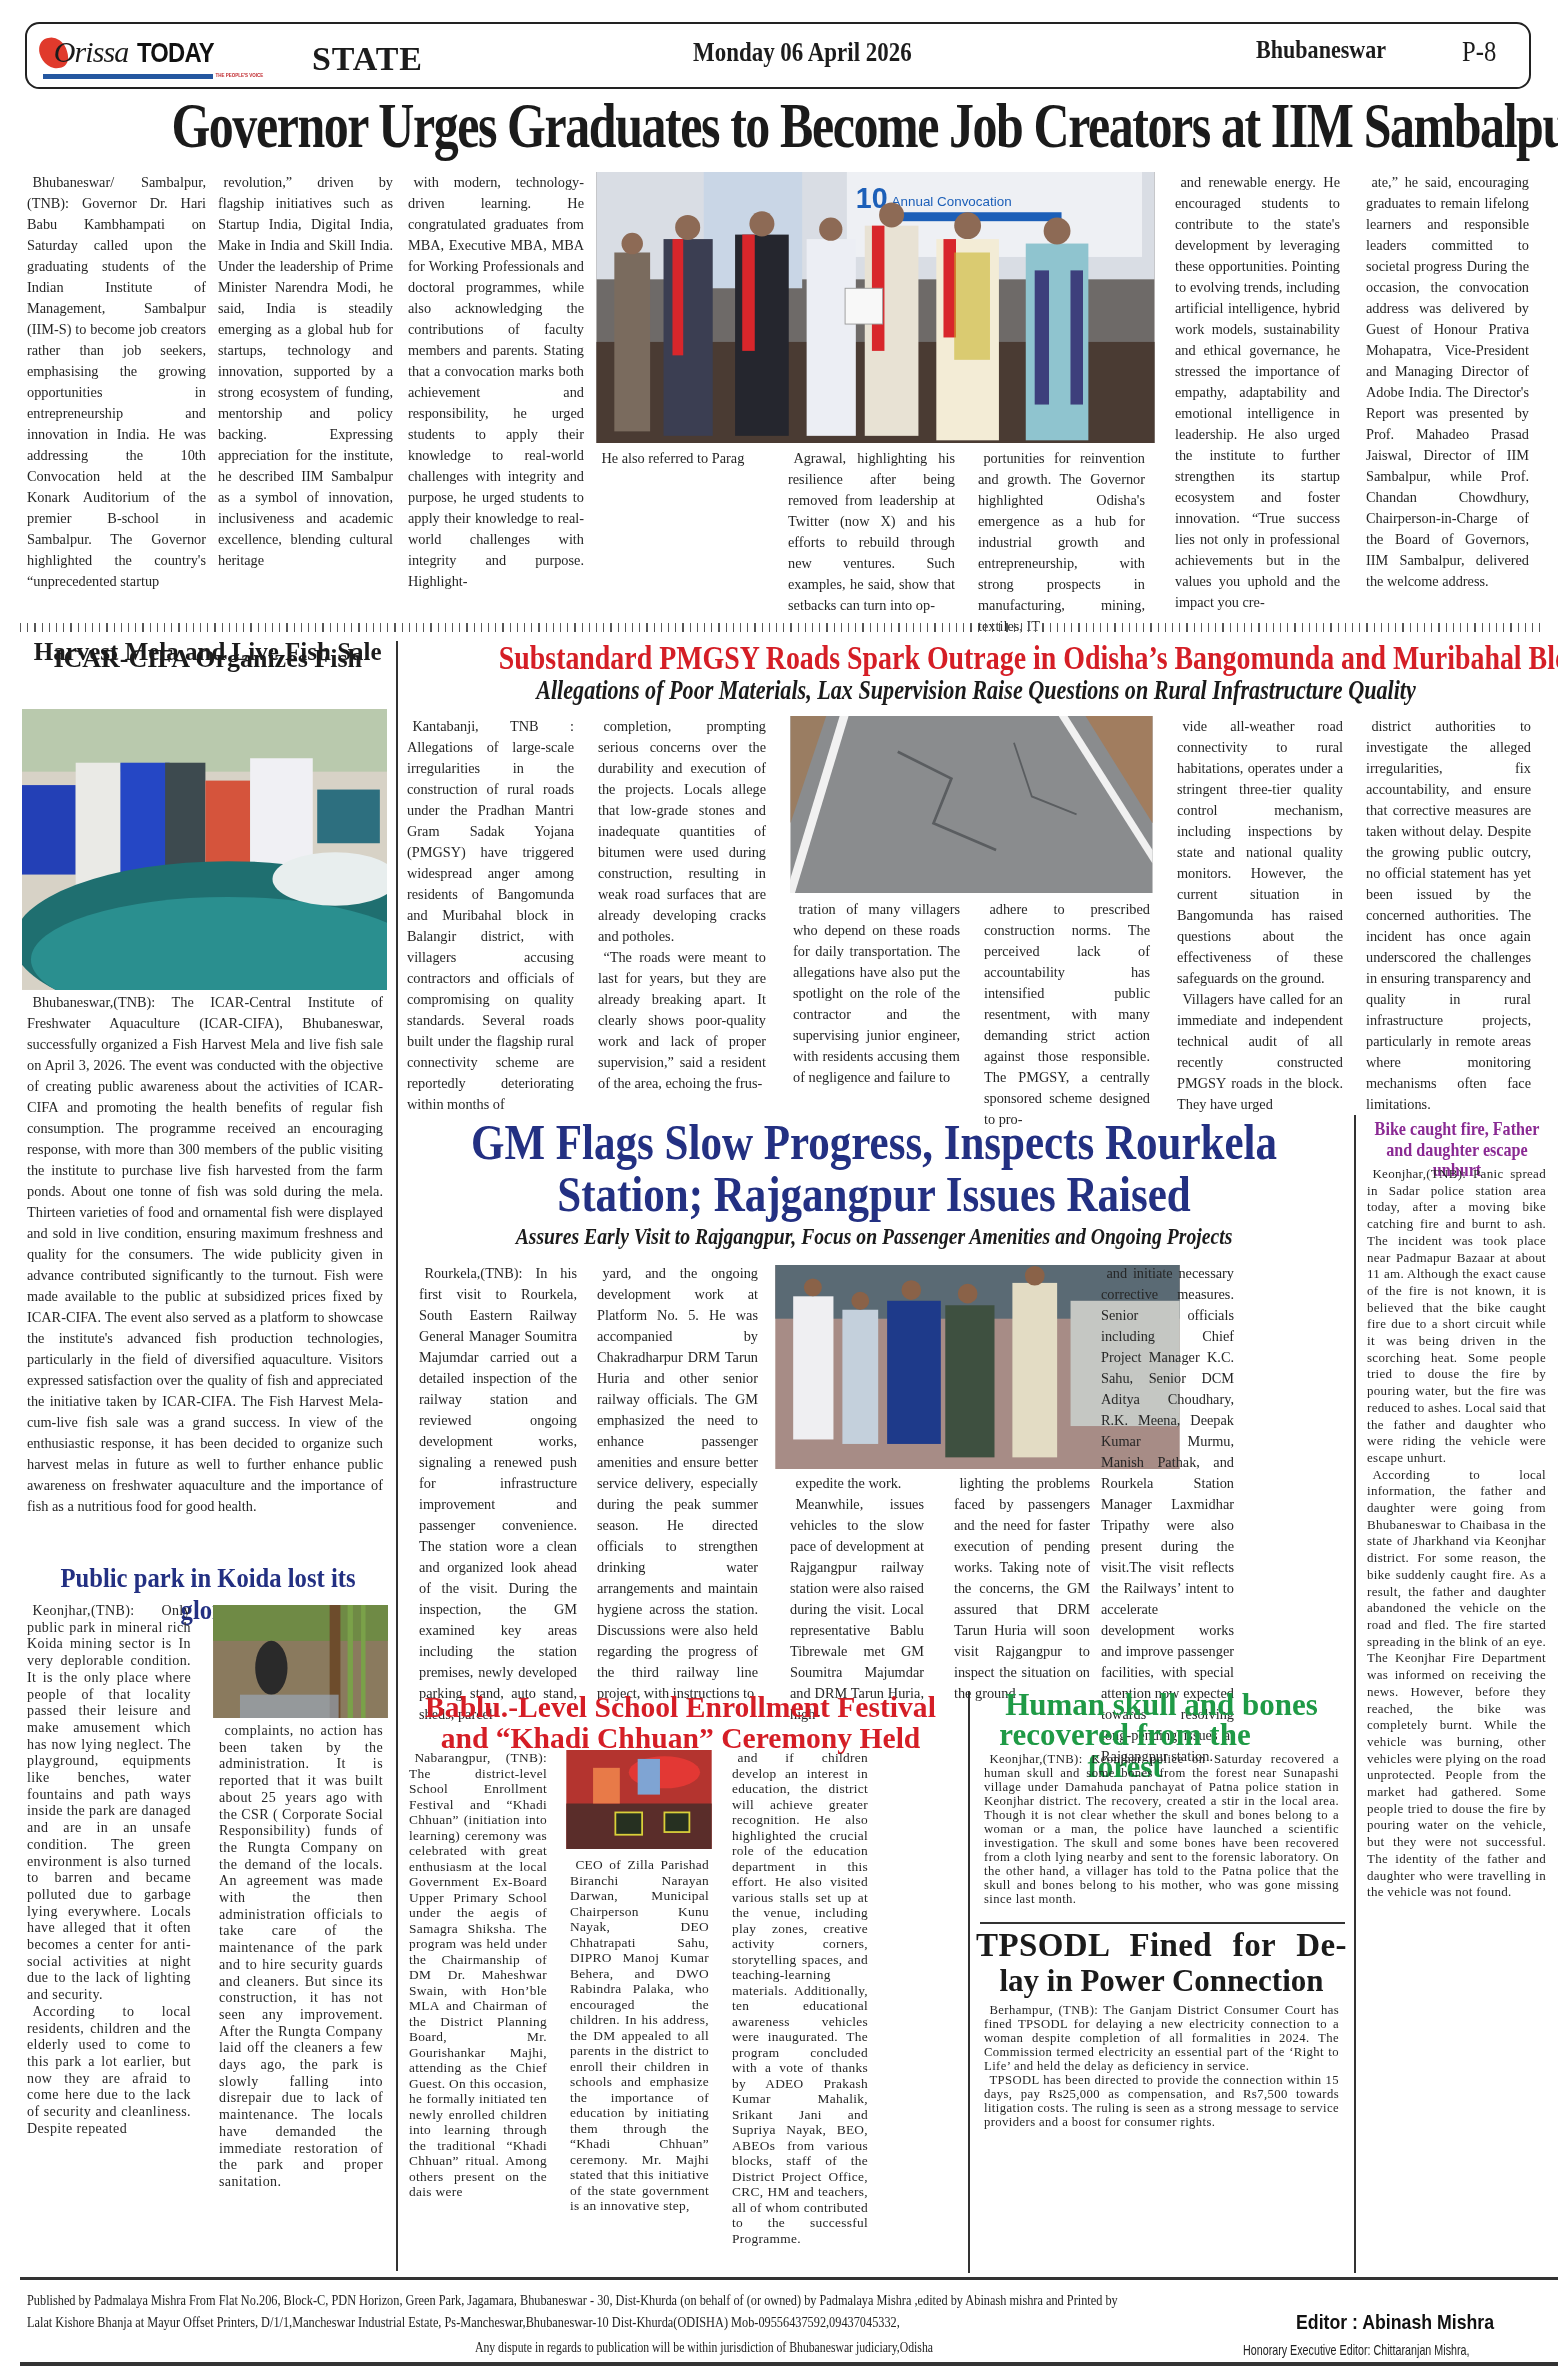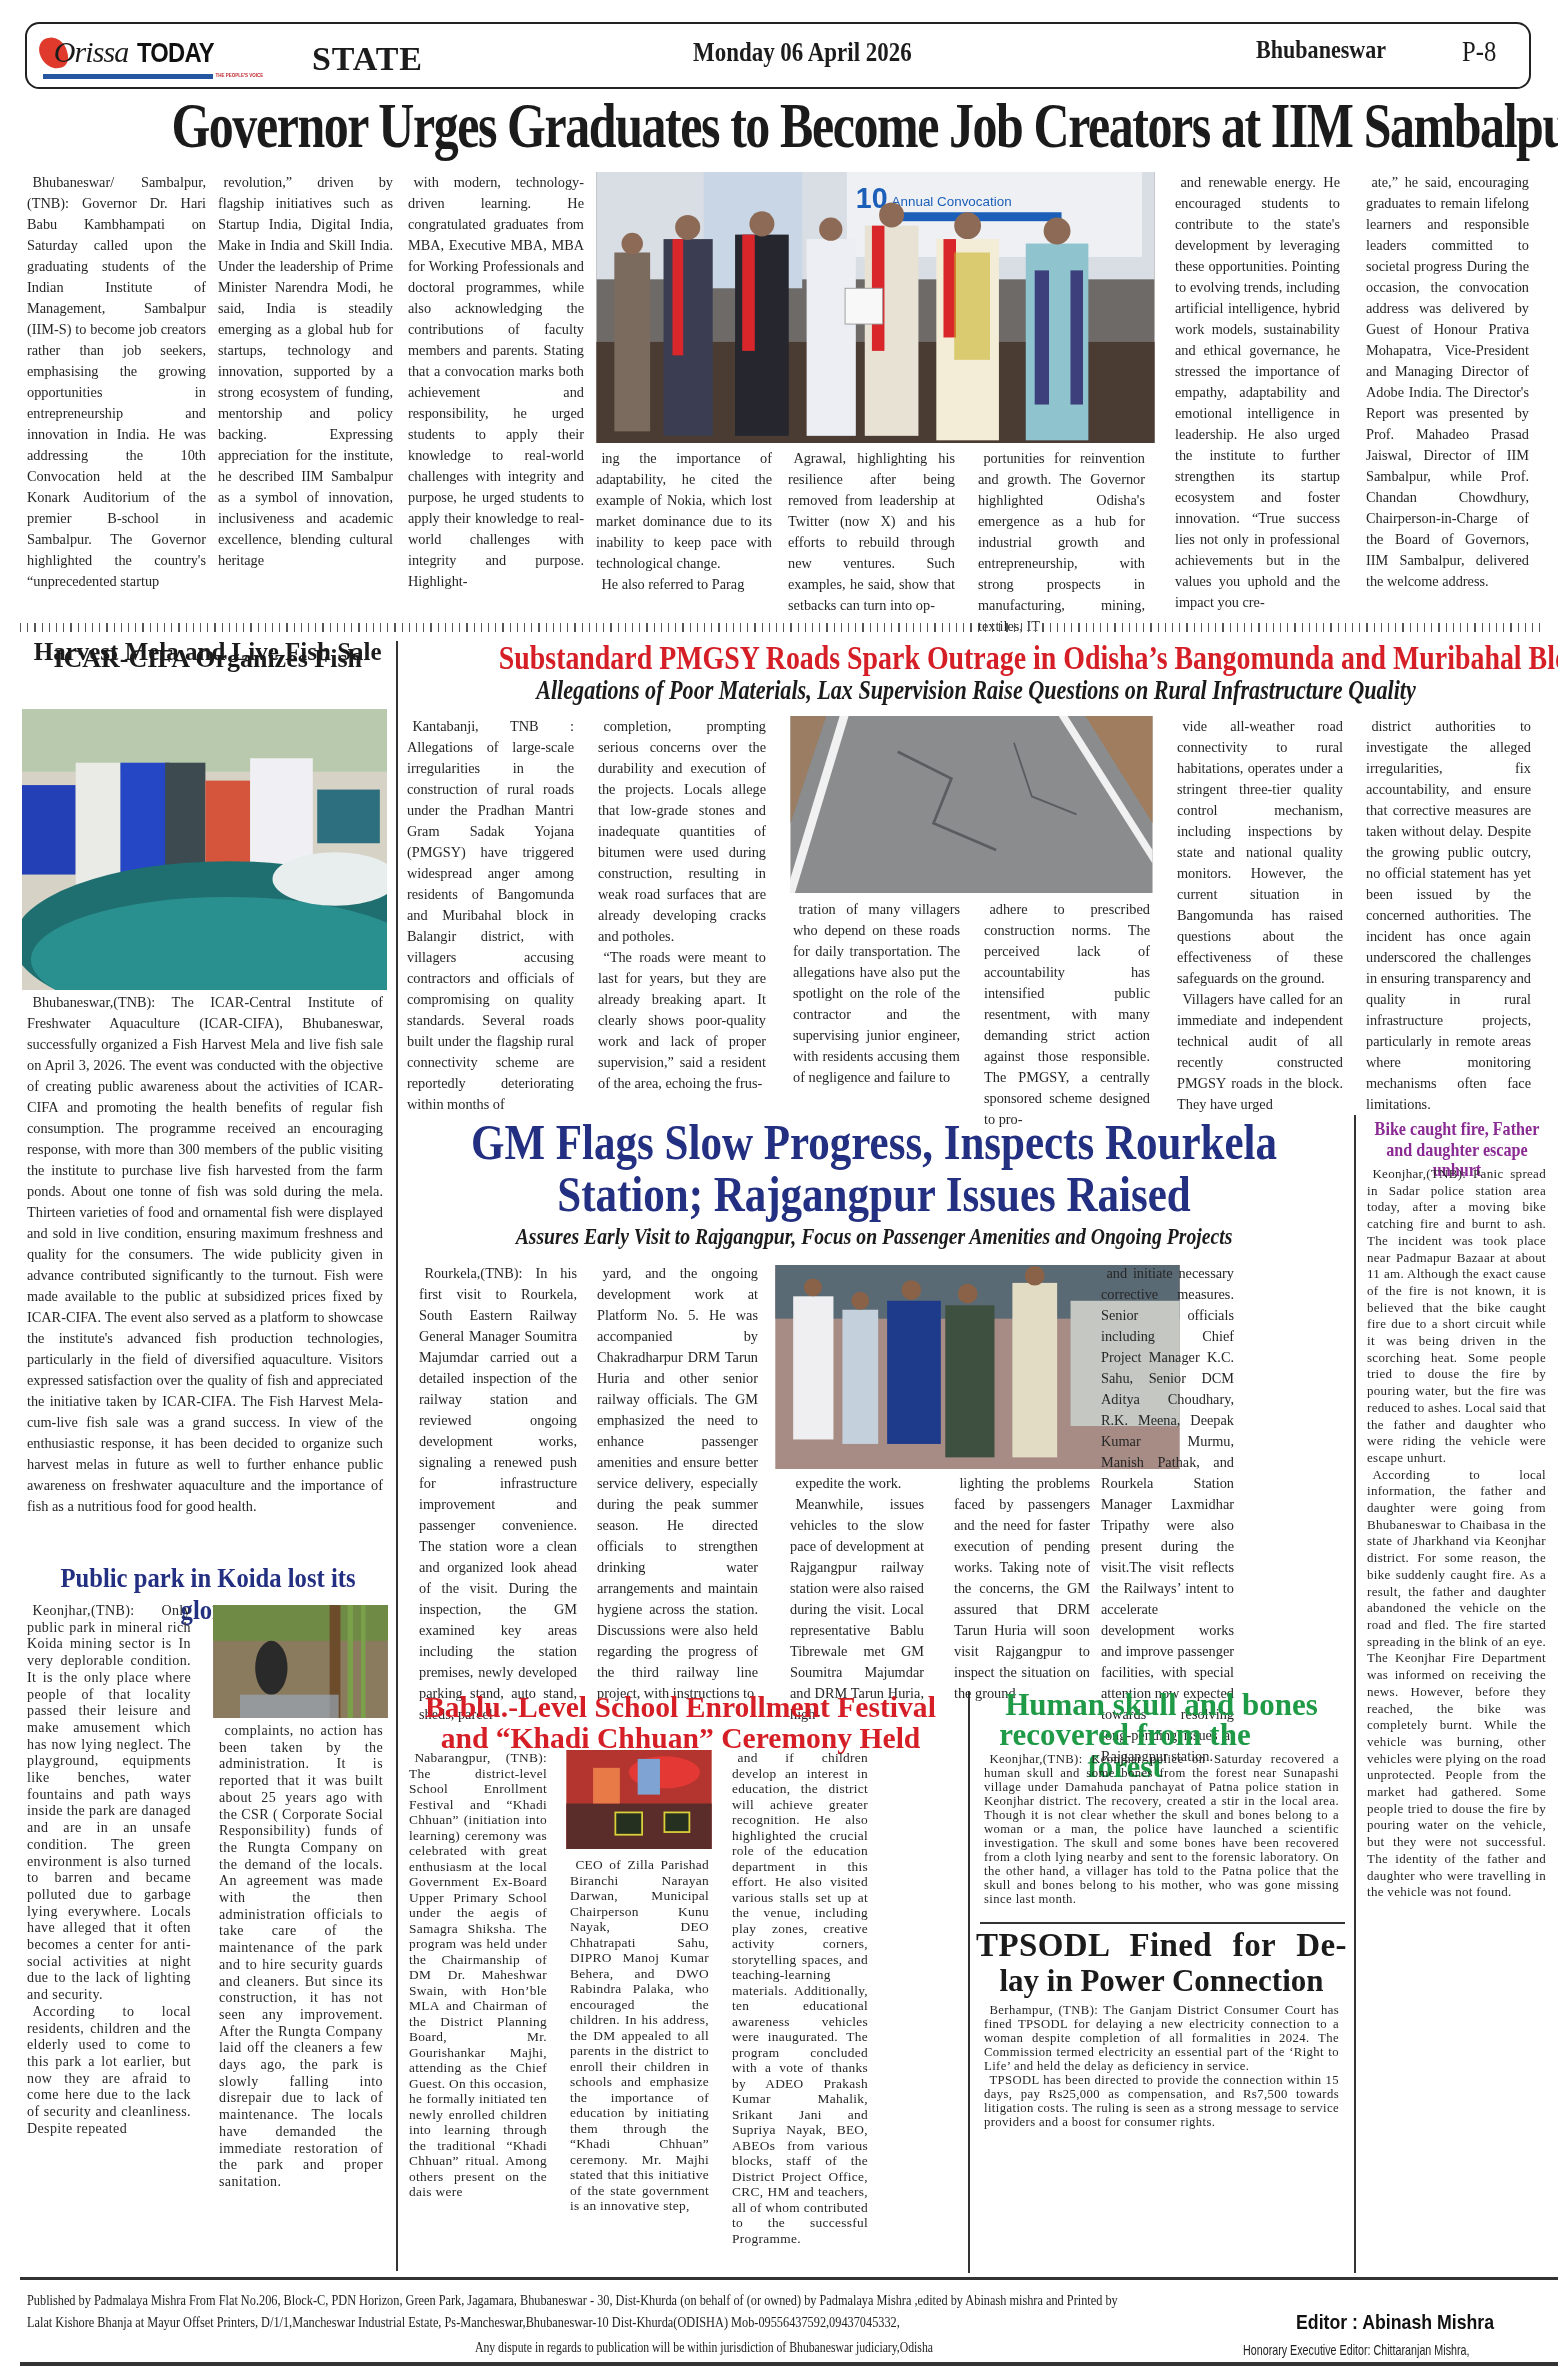--- a/index.html
+++ b/index.html
@@ -105,21 +105,20 @@
         <circle cx="185" cy="58" r="14"></circle>
       <circle cx="262" cy="64" r="13"></circle>
         <circle cx="330" cy="48" r="14"></circle>
         <circle cx="415" cy="60" r="15"></circle>
         <circle cx="515" cy="66" r="15"></circle>
     </g>
   </svg>
 </div>
 
 <div class="col" style="left:596px;top:448px;width:176px;">
-    <p>ing the importance of adaptability, he cited the example of Nokia, which lost market dominance due to its inability to keep pace with technological change.</p>
     <p>He also referred to Parag</p>
   </div>
 <div class="col" style="left:788px;top:448px;width:167px;">
     <p>Agrawal, highlighting his resilience after being removed from leadership at Twitter (now X) and his efforts to rebuild through new ventures. Such examples, he said, show that setbacks can turn into op-</p>
   </div>
 <div class="col" style="left:978px;top:448px;width:167px;">
     <p>portunities for reinvention and growth. The Governor highlighted Odisha's emergence as a hub for industrial growth and entrepreneurship, with strong prospects in manufacturing, mining, textiles, IT</p>
   </div>
 <div class="col" style="left:1175px;top:172px;width:165px;">
     <p>and renewable energy. He encouraged students to contribute to the state's development by leveraging these opportunities. Pointing to evolving trends, including artificial intelligence, hybrid work models, sustainability and ethical governance, he stressed the importance of empathy, adaptability and emotional intelligence in leadership. He also urged the institute to further strengthen its startup ecosystem and foster innovation. “True success lies not only in professional achievements but in the values you uphold and the impact you cre-</p>

